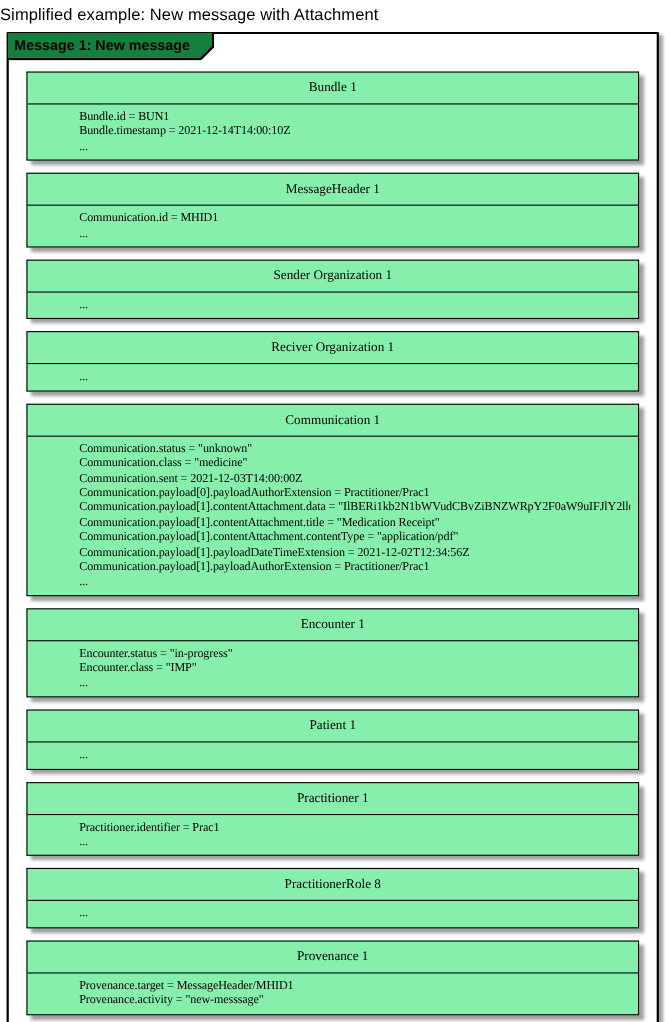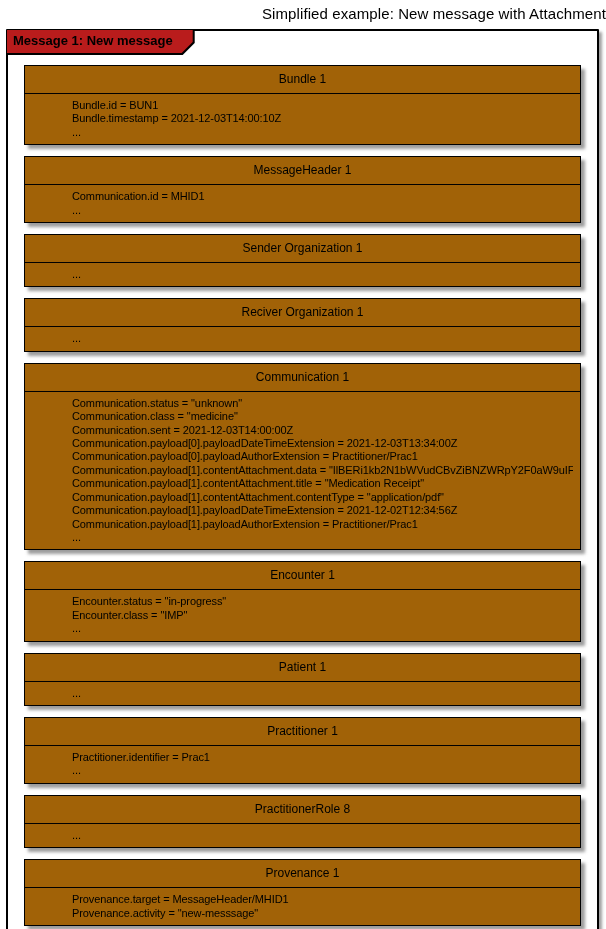--- a/index.html
+++ b/index.html
@@ -8,60 +8,60 @@
     font-family: "Liberation Sans", "DejaVu Sans", sans-serif;
     color: #000000;
   }
   body {
     width: 606px;
     height: 929px;
     position: relative;
     overflow: hidden;
   }
   .page-title {
-    text-align: right;
+    text-align: left;
     font-size: 15px;
     font-weight: 400;
     padding-top: 5px;
     padding-bottom: 7px;
     letter-spacing: 0.1px;
-    padding-left: 48px;
   }
   .frame {
     position: relative;
     margin: 0 7px 0 6px;
     border: 2px solid #000000;
     border-radius: 1px;
     background: #ffffff;
     box-shadow: 3px 3px 3px rgba(130,130,130,0.75);
     padding: 34px 16px 12px 16px;
     min-height: 884px;
   }
   
   .frame-tab {
     position: absolute;
     top: -1px;
     left: -1px;
     background: #000000;
     clip-path: polygon(0 0, 100% 0, 100% calc(100% - 12px), calc(100% - 12px) 100%, 0 100%);
   }
   .frame-tab-inner {
-    background: #b91c1c;
+    background: #15803d;
     margin: 0 2px 2px 0;
     clip-path: polygon(0 0, 100% 0, 100% calc(100% - 11px), calc(100% - 11px) 100%, 0 100%);
     padding: 3px 20px 5px 6px;
     font-size: 13px;
     font-weight: 700;
     white-space: nowrap;
   }
   .entity-box {
     border: 1.5px solid #000000;
-    background: #a16207;
+    background: #86efac;
     box-shadow: 4px 4px 3px rgba(140,140,140,0.85);
     margin-bottom: 11px;
+    font-family: Liberation Serif, serif;
   }
   .entity-box:last-child { margin-bottom: 0; }
   .box-header {
     text-align: center;
     font-size: 12px;
     padding: 6px 4px 7px 4px;
     border-bottom: 1.5px solid #000000;
   }
   .box-body {
     padding: 5px 7px 5px 7px;
@@ -83,21 +83,21 @@
 <div class="frame">
   <div class="frame-tab">
     <div class="frame-tab-inner">Message 1: New message</div>
   </div>
 
   <div>
   <div class="entity-box">
     <div class="box-header">Bundle 1</div>
     <div class="box-body">
           <div class="attr-line">Bundle.id = BUN1</div>
-          <div class="attr-line">Bundle.timestamp = 2021-12-03T14:00:10Z</div>
+          <div class="attr-line">Bundle.timestamp = 2021-12-14T14:00:10Z</div>
           <div class="attr-line">...</div>
         </div>
   </div>
 
   <div class="entity-box">
     <div class="box-header">MessageHeader 1</div>
     <div class="box-body">
           <div class="attr-line">Communication.id = MHID1</div>
           <div class="attr-line">...</div>
         </div>
@@ -116,21 +116,20 @@
           <div class="attr-line">...</div>
         </div>
   </div>
 
   <div class="entity-box">
     <div class="box-header">Communication 1</div>
     <div class="box-body">
           <div class="attr-line">Communication.status = "unknown"</div>
           <div class="attr-line">Communication.class = "medicine"</div>
           <div class="attr-line">Communication.sent = 2021-12-03T14:00:00Z</div>
-          <div class="attr-line">Communication.payload[0].payloadDateTimeExtension = 2021-12-03T13:34:00Z</div>
           <div class="attr-line">Communication.payload[0].payloadAuthorExtension = Practitioner/Prac1</div>
           <div class="attr-line">Communication.payload[1].contentAttachment.data = "IlBERi1kb2N1bWVudCBvZiBNZWRpY2F0aW9uIFJlY2llcHQi"</div>
           <div class="attr-line">Communication.payload[1].contentAttachment.title = "Medication Receipt"</div>
           <div class="attr-line">Communication.payload[1].contentAttachment.contentType = "application/pdf"</div>
           <div class="attr-line">Communication.payload[1].payloadDateTimeExtension = 2021-12-02T12:34:56Z</div>
           <div class="attr-line">Communication.payload[1].payloadAuthorExtension = Practitioner/Prac1</div>
           <div class="attr-line">...</div>
         </div>
   </div>
 

